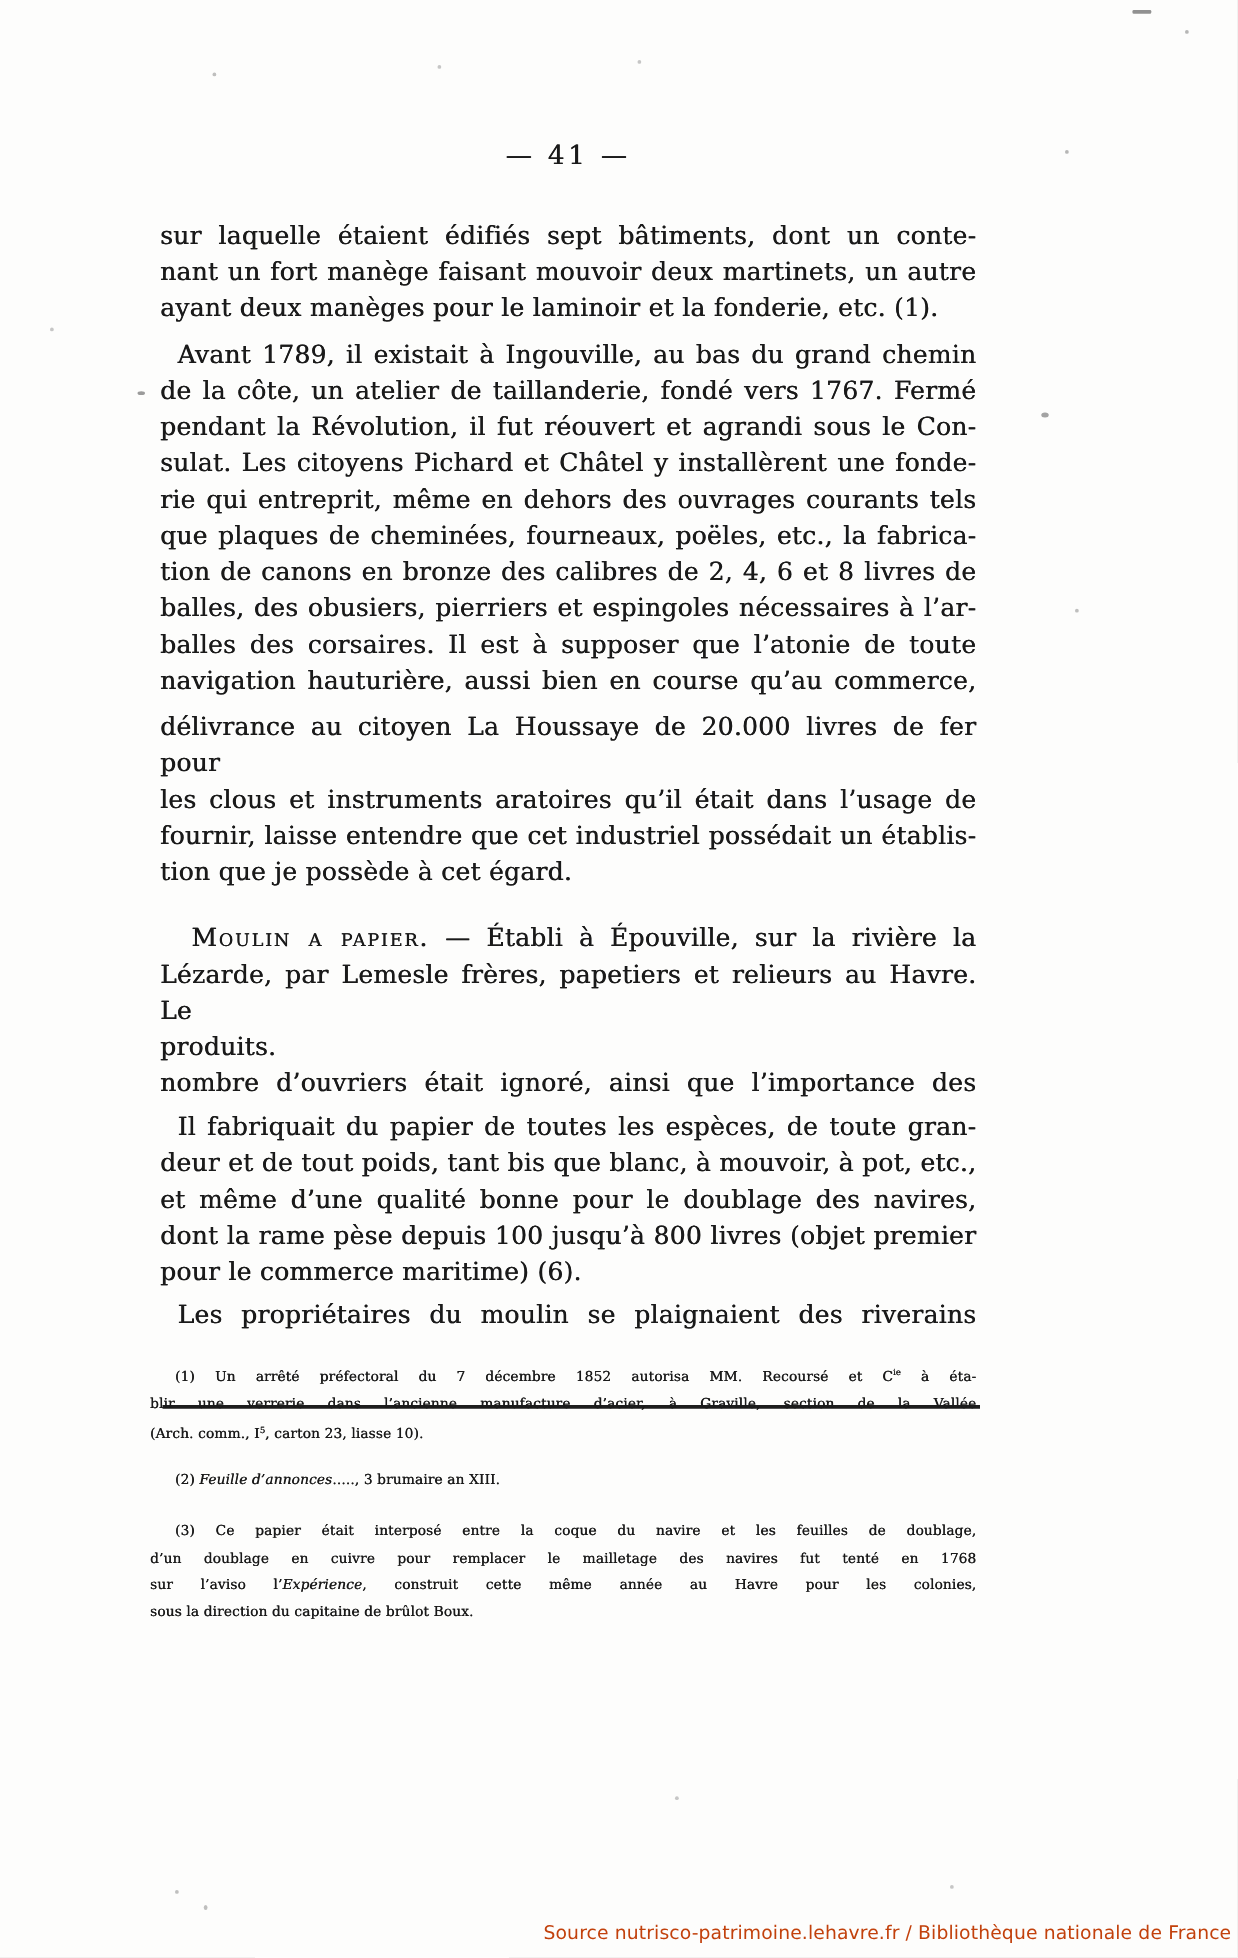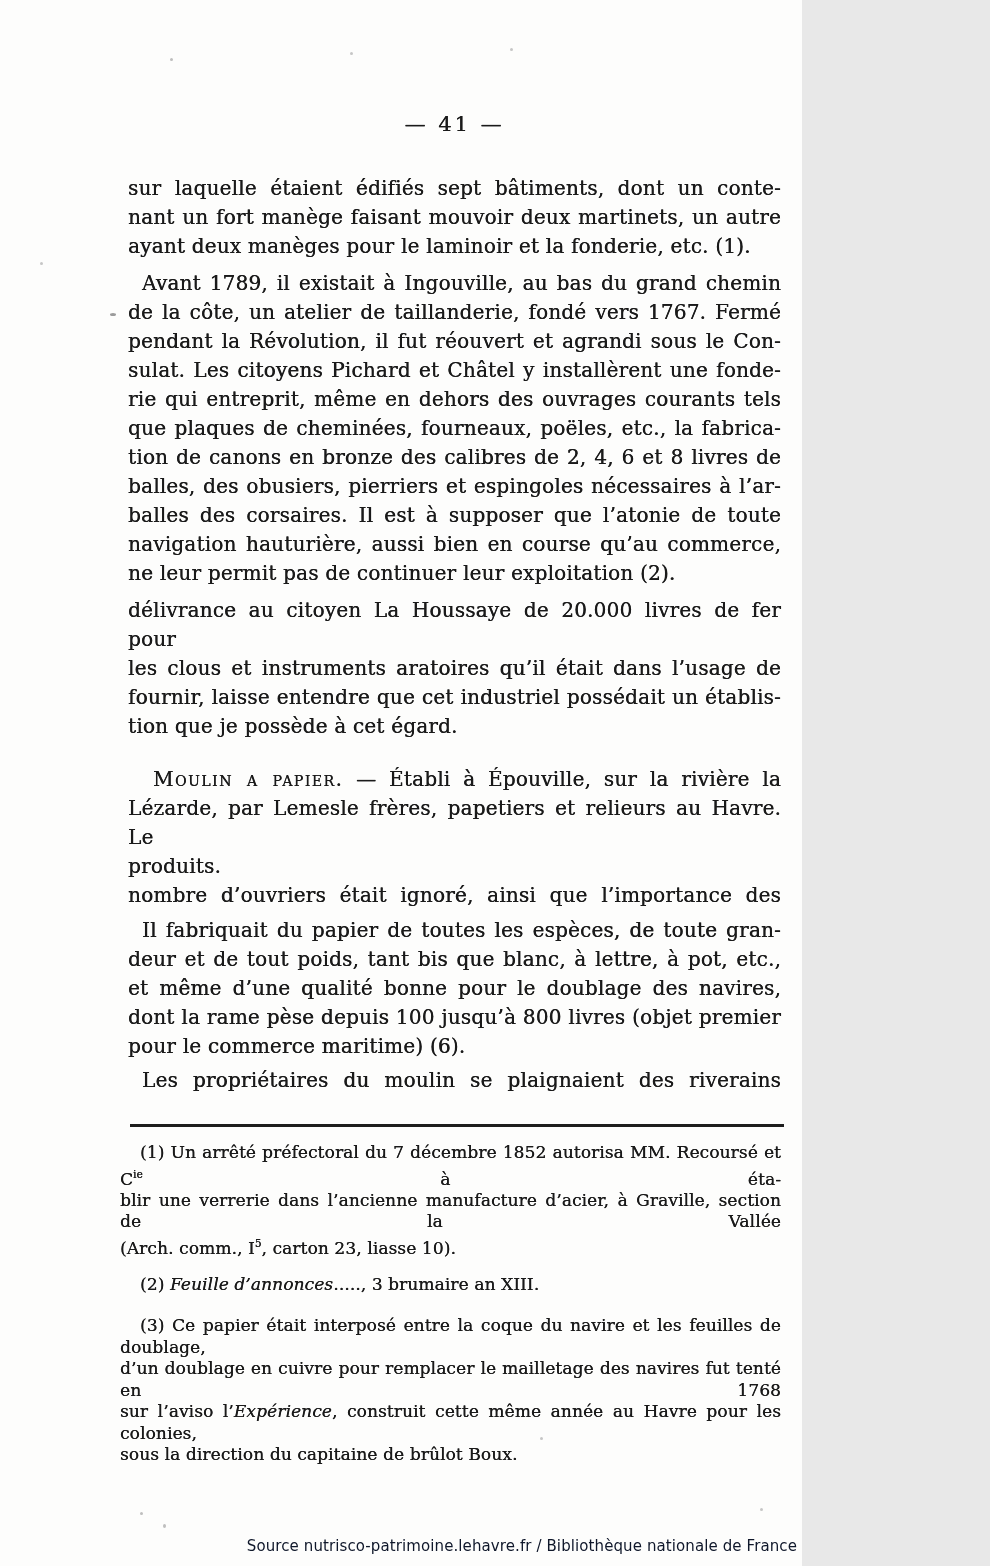--- a/index.html
+++ b/index.html
@@ -1,33 +1,33 @@
 <!DOCTYPE html>
 <html><head>
 <meta charset="utf-8">
 <style>
   html,body { margin:0; padding:0; background:#e8e8e8; }
   .page {
-    position:relative; width:802px; height:1566px;
+    position:relative; width:990px; height:1566px;
     background:#fdfdfc; overflow:hidden;
     font-family:"DejaVu Serif", serif; color:#1a1a1a;
   }
   .pagenum {
     position:absolute; top:112px; left:128px; width:653px;
     text-align:center; font-size:21px; letter-spacing:3px;
     text-shadow:0.3px 0 0 currentColor;
   }
   .bodytext {
     position:absolute; top:174px; left:128px; width:653px;
     font-size:20px; line-height:29px; letter-spacing:0.2px;
     text-shadow:0.3px 0 0 currentColor;
   }
   .footnotes {
-    position:absolute; top:1142px; left:120px; width:661px;
-    font-size:17px; line-height:21.5px; letter-spacing:0.1px;
+    position:absolute; top:1088px; left:120px; width:661px;
+    font-size:11px; line-height:21.5px; letter-spacing:0.1px;
     text-shadow:0.25px 0 0 currentColor;
   }
   .line { text-align:left; }
   .line.just { text-align:justify; text-align-last:justify; }
   .s-sc { font-variant:small-caps; letter-spacing:1.5px; }
   .s-i  { font-style:italic; }
   .s-sup{ font-size:0.62em; vertical-align:super; letter-spacing:0; }
   .fnrule {
     position:absolute; top:1124px; left:130px; width:654px; height:3px;
     background:#1d1d1d;
@@ -55,37 +55,36 @@
         <div class="line just" style="text-indent: 14px;"><span>Avant 1789, il existait à Ingouville, au bas du grand chemin</span></div>
         <div class="line just"><span>de la côte, un atelier de taillanderie, fondé vers 1767. Fermé</span></div>
         <div class="line just"><span>pendant la Révolution, il fut réouvert et agrandi sous le Con-</span></div>
         <div class="line just"><span>sulat. Les citoyens Pichard et Châtel y installèrent une fonde-</span></div>
         <div class="line just"><span>rie qui entreprit, même en dehors des ouvrages courants tels</span></div>
         <div class="line just"><span>que plaques de cheminées, fourneaux, poëles, etc., la fabrica-</span></div>
         <div class="line just"><span>tion de canons en bronze des calibres de 2, 4, 6 et 8 livres de</span></div>
         <div class="line just"><span>balles, des obusiers, pierriers et espingoles nécessaires à l’ar-</span></div>
         <div class="line just"><span>balles des corsaires. Il est à supposer que l’atonie de toute</span></div>
         <div class="line just"><span>navigation hauturière, aussi bien en course qu’au commerce,</span></div>
-        <div class="line"><span>ne leur permit pas de continuer leur exploitation (2).</span></div>
       </div>
       <div style="margin-top: 8px;">
         <div class="line just"><span>délivrance au citoyen La Houssaye de 20.000 livres de fer pour</span></div>
         <div class="line just"><span>les clous et instruments aratoires qu’il était dans l’usage de</span></div>
         <div class="line just"><span>fournir, laisse entendre que cet industriel possédait un établis-</span></div>
         <div class="line"><span>tion que je possède à cet égard.</span></div>
       </div>
       <div style="margin-top: 24px;">
         <div class="line just" style="text-indent: 25px;"><span class="s-sc">Moulin a papier.</span><span> — Établi à Épouville, sur la rivière la</span></div>
         <div class="line just"><span>Lézarde, par Lemesle frères, papetiers et relieurs au Havre. Le</span></div>
         <div class="line"><span>produits.</span></div>
         <div class="line just"><span>nombre d’ouvriers était ignoré, ainsi que l’importance des</span></div>
       </div>
       <div style="margin-top: 6px;">
         <div class="line just" style="text-indent: 14px;"><span>Il fabriquait du papier de toutes les espèces, de toute gran-</span></div>
-        <div class="line just"><span>deur et de tout poids, tant bis que blanc, à lettre, à pot, etc.,</span></div>
+        <div class="line just"><span>deur et de tout poids, tant bis que blanc, à mouvoir, à pot, etc.,</span></div>
         <div class="line just"><span>et même d’une qualité bonne pour le doublage des navires,</span></div>
         <div class="line just"><span>dont la rame pèse depuis 100 jusqu’à 800 livres (objet premier</span></div>
         <div class="line"><span>pour le commerce maritime) (6).</span></div>
       </div>
       <div style="margin-top: 5px;">
         <div class="line just" style="text-indent: 14px;"><span>Les propriétaires du moulin se plaignaient des riverains</span></div>
       </div>
     </div>
 
   <div class="fnrule"></div>
@@ -100,21 +99,21 @@
         <div class="line" style="text-indent: 20px;"><span>(2) </span><span class="s-i">Feuille d’annonces</span><span>....., 3 brumaire an XIII.</span></div>
       </div>
       <div style="margin-top: 20px;">
         <div class="line just" style="text-indent: 20px;"><span>(3) Ce papier était interposé entre la coque du navire et les feuilles de doublage,</span></div>
         <div class="line just"><span>d’un doublage en cuivre pour remplacer le mailletage des navires fut tenté en 1768</span></div>
         <div class="line just"><span>sur l’aviso l’</span><span class="s-i">Expérience</span><span>, construit cette même année au Havre pour les colonies,</span></div>
         <div class="line"><span>sous la direction du capitaine de brûlot Boux.</span></div>
       </div>
     </div>
 
-  <div class="attribution" style="color: #0f172a;">Source nutrisco-patrimoine.lehavre.fr / Bibliothèque nationale de France</div>
+  <div class="attribution" style="color: #c2410c;">Source nutrisco-patrimoine.lehavre.fr / Bibliothèque nationale de France</div>
 
   <div class="speck" style="left:110px;top:313px;width:6px;height:3px;opacity:.55"></div>
   <div class="speck" style="left:833px;top:330px;width:6px;height:4px;opacity:.5"></div>
   <div class="speck" style="left:906px;top:8px;width:15px;height:3px;opacity:.6;border-radius:1px"></div>
   <div class="speck" style="left:948px;top:24px;width:3px;height:3px;opacity:.4"></div>
   <div class="speck" style="left:852px;top:120px;width:3px;height:3px;opacity:.4"></div>
   <div class="speck" style="left:860px;top:487px;width:3px;height:3px;opacity:.35"></div>
   <div class="speck" style="left:40px;top:262px;width:3px;height:3px;opacity:.3"></div>
   <div class="speck" style="left:170px;top:58px;width:3px;height:3px;opacity:.35"></div>
   <div class="speck" style="left:350px;top:52px;width:3px;height:3px;opacity:.3"></div>

